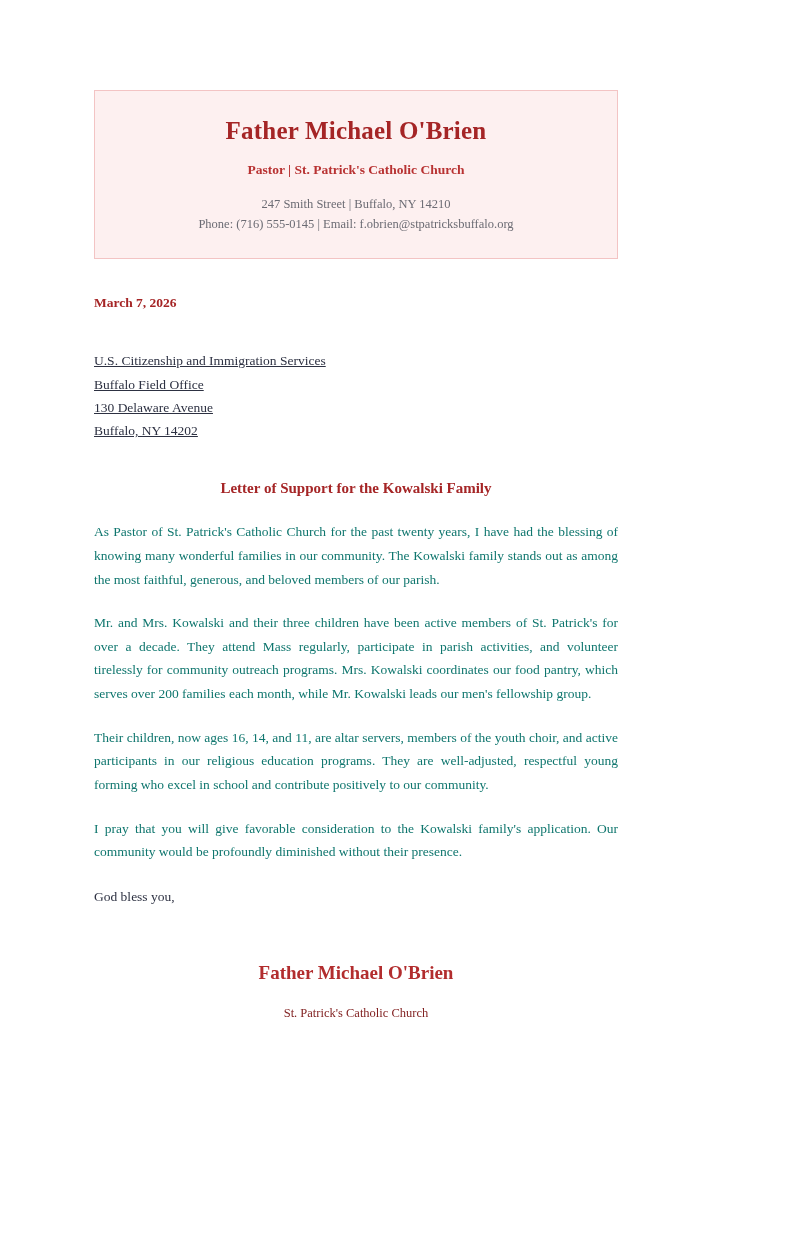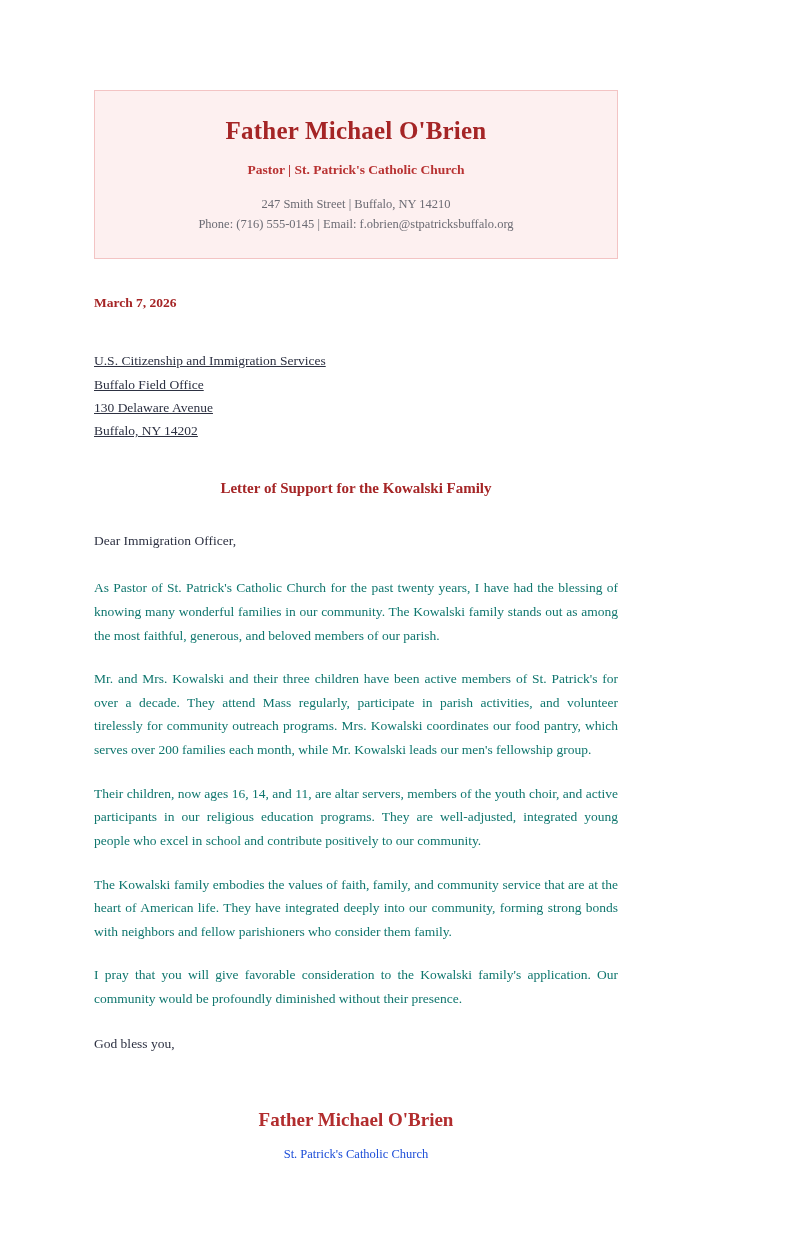--- a/index.html
+++ b/index.html
@@ -116,22 +116,22 @@
     line-height: 1.3;
   }
   .sig-title {
     font-size: 12.5px;
     color: #6b6b78;
     margin-top: 13px;
     line-height: 1.4;
   }
   .sig-org {
     font-size: 12.5px;
-    color: #1d4ed8;
-    margin-top: 14px;
+    color: #7f1d1d;
+    margin-top: 20px;
     line-height: 1.4;
   }
 </style>
 </head>
 <body>
 
 <div class="page">
 
   <div class="letterhead">
     <div class="lh-name">Father Michael O'Brien</div>
@@ -146,27 +146,25 @@
 
   <div class="recipient">
     <div>U.S. Citizenship and Immigration Services</div>
     <div>Buffalo Field Office</div>
     <div>130 Delaware Avenue</div>
     <div>Buffalo, NY 14202</div>
   </div>
 
   <div class="subject">Letter of Support for the Kowalski Family</div>
 
-  <div class="salutation">Dear Immigration Officer,</div>
 
   <div class="body-paras">
     <p>As Pastor of St. Patrick's Catholic Church for the past twenty years, I have had the blessing of knowing many wonderful families in our community. The Kowalski family stands out as among the most faithful, generous, and beloved members of our parish.</p>
     <p>Mr. and Mrs. Kowalski and their three children have been active members of St. Patrick's for over a decade. They attend Mass regularly, participate in parish activities, and volunteer tirelessly for community outreach programs. Mrs. Kowalski coordinates our food pantry, which serves over 200 families each month, while Mr. Kowalski leads our men's fellowship group.</p>
-    <p>Their children, now ages 16, 14, and 11, are altar servers, members of the youth choir, and active participants in our religious education programs. They are well-adjusted, integrated young people who excel in school and contribute positively to our community.</p>
-    <p>The Kowalski family embodies the values of faith, family, and community service that are at the heart of American life. They have integrated deeply into our community, forming strong bonds with neighbors and fellow parishioners who consider them family.</p>
+    <p>Their children, now ages 16, 14, and 11, are altar servers, members of the youth choir, and active participants in our religious education programs. They are well-adjusted, respectful young forming who excel in school and contribute positively to our community.</p>
     <p>I pray that you will give favorable consideration to the Kowalski family's application. Our community would be profoundly diminished without their presence.</p>
   </div>
 
   <div class="closing">God bless you,</div>
 
   <div class="signature">
     <div class="sig-name">Father Michael O'Brien</div>
     <div class="sig-org">St. Patrick's Catholic Church</div>
   </div>
 

